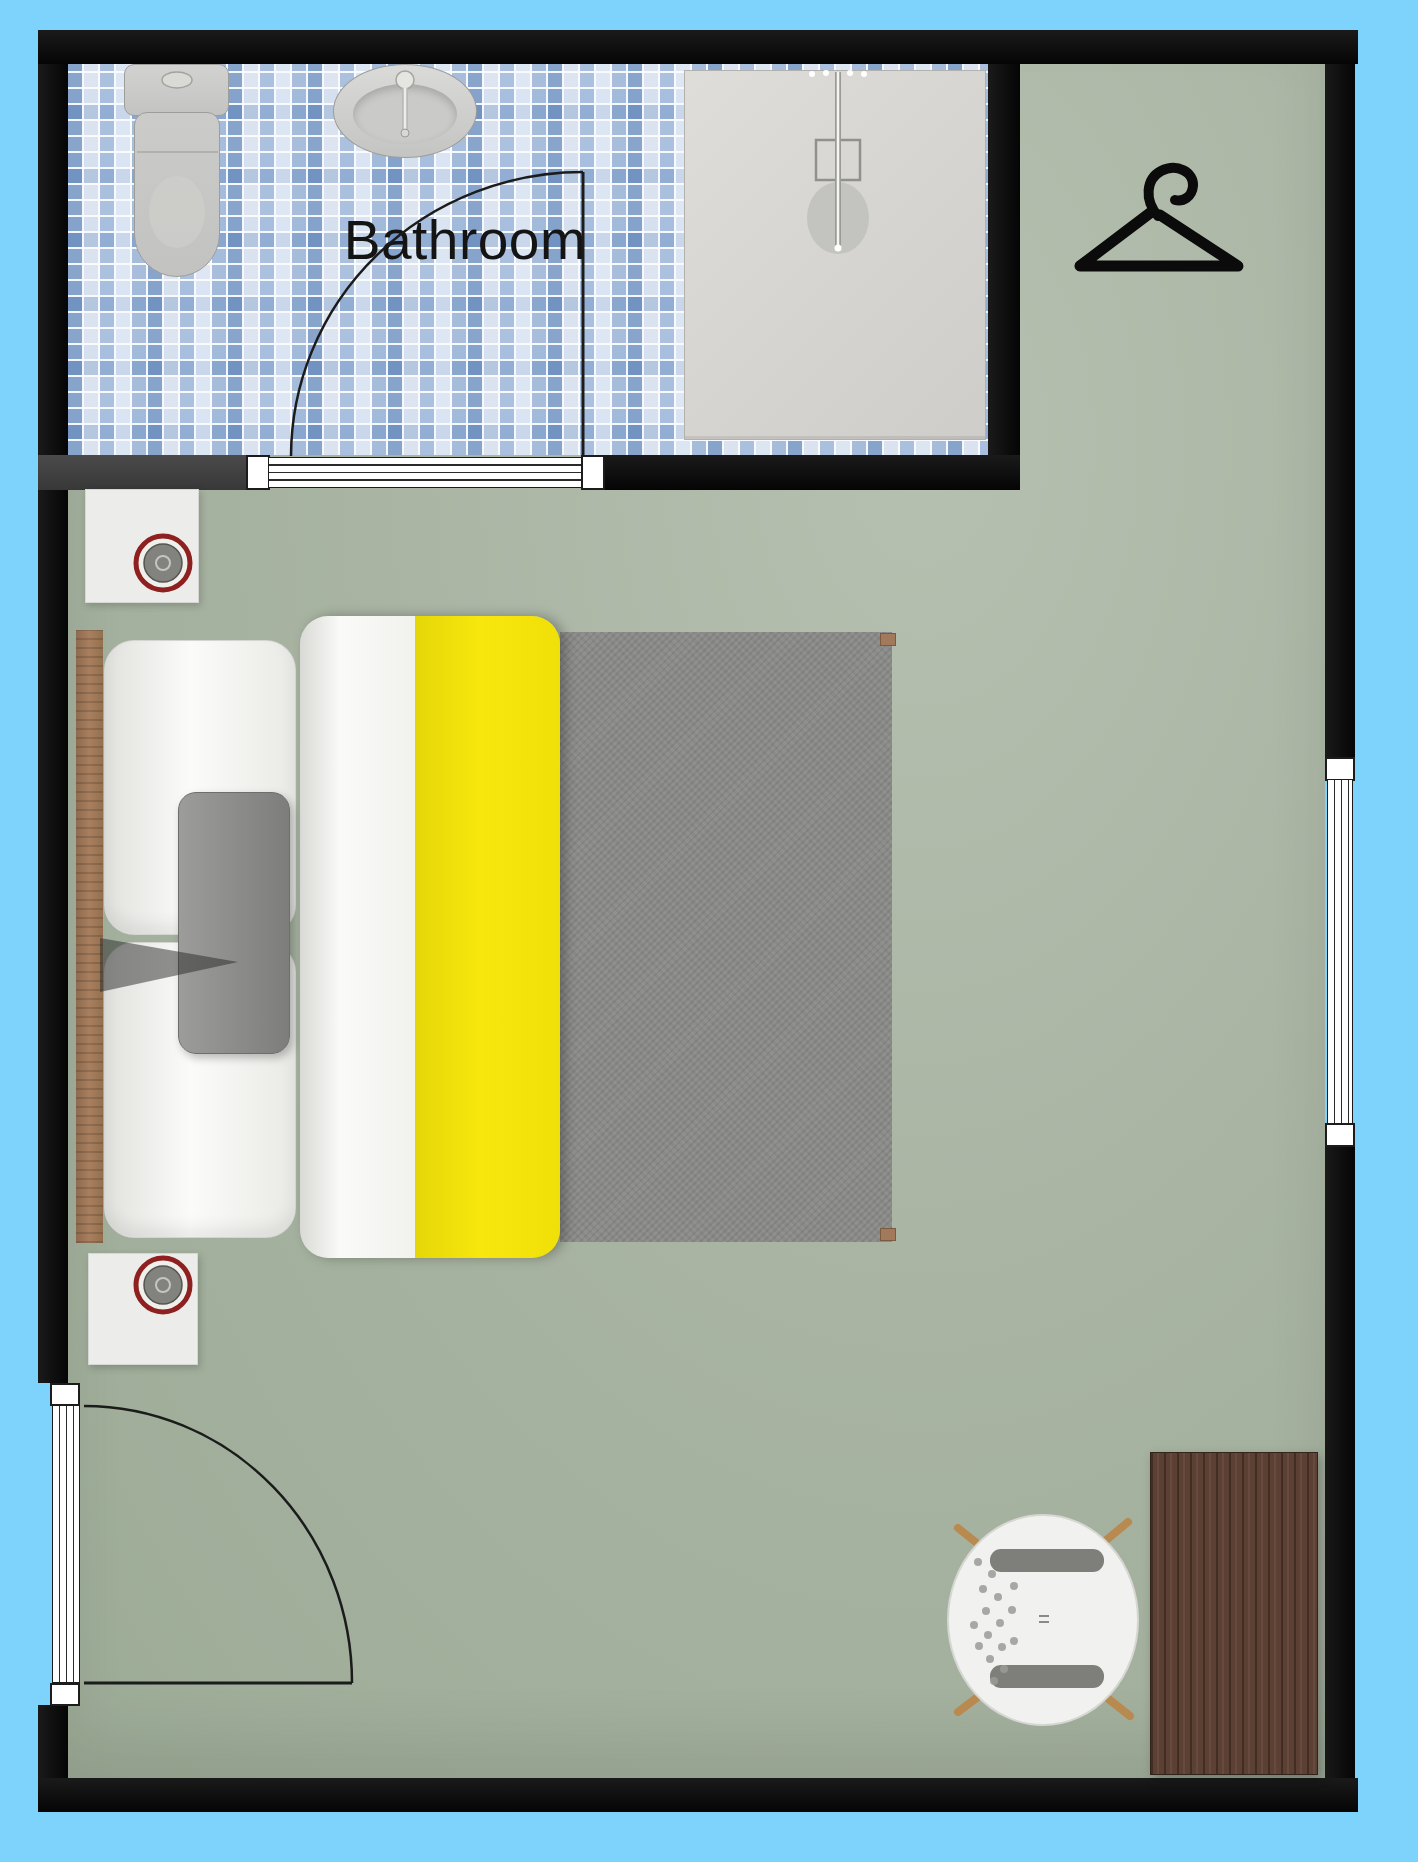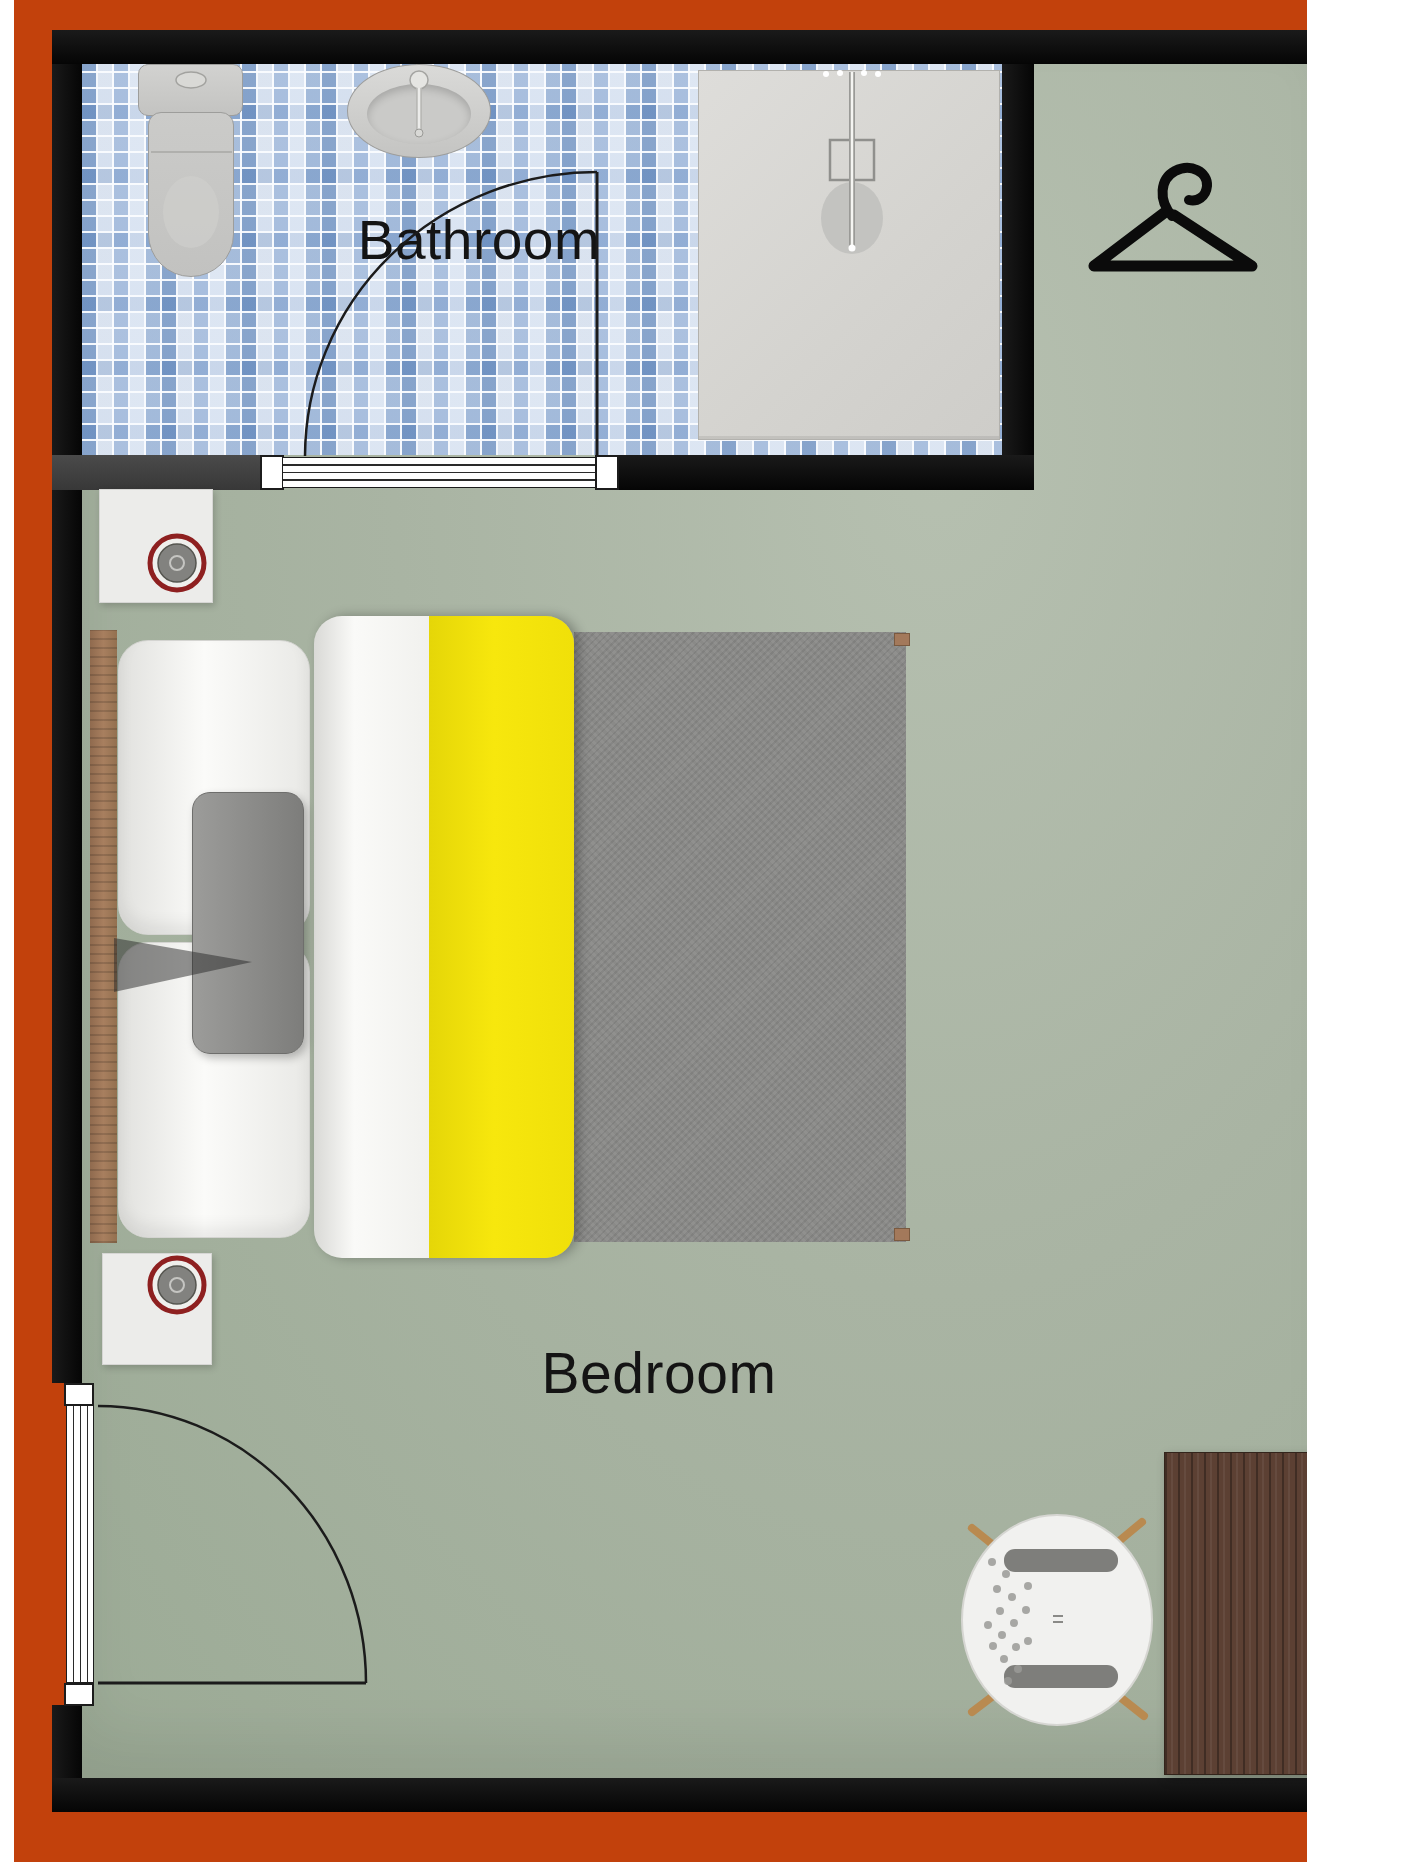--- a/index.html
+++ b/index.html
@@ -1,17 +1,17 @@
 <!DOCTYPE html>
 <html><head>
 <meta charset="utf-8">
 <style>
   html,body{margin:0;padding:0;background:#ffffff;}
-  #canvas{position:relative;width:1293px;height:1862px;background:#c2410c;overflow:hidden;
-          font-family:"Liberation Sans","DejaVu Sans",sans-serif;margin-left:14px;}
+  #canvas{position:relative;width:1418px;height:1862px;background:#7dd3fc;overflow:hidden;
+          font-family:"Liberation Sans","DejaVu Sans",sans-serif;}
   .abs{position:absolute;}
   
   .wall{background:linear-gradient(180deg,#1a1a1a,#050505);}
   .wall-v{background:linear-gradient(90deg,#1a1a1a,#050505);}
   .wall-int{background:linear-gradient(180deg,#4a4a4a,#383838);}
   
   .floor-green{background:radial-gradient(ellipse at 68% 22%, #b6c0b0 0%, #a9b4a3 45%, #9cab96 100%);
                box-shadow:inset 0 -40px 60px rgba(0,0,0,.08);}
   .tiles{background-color:#cdd9ea;
     background-image:
@@ -109,21 +109,20 @@
     <div class="abs duvet-white" style="left:0;top:0;width:115px;height:642px;"></div>
     <div class="abs duvet-yellow" style="left:115px;top:0;width:145px;height:642px;"></div>
   </div>
   <div class="abs pillow" style="left:104px;top:640px;width:192px;height:295px;"></div>
   <div class="abs pillow" style="left:104px;top:942px;width:192px;height:296px;"></div>
   <div class="abs pillow-gray" style="left:178px;top:792px;width:112px;height:262px;"></div>
 
   <div class="abs desk" style="left:1150px;top:1452px;width:168px;height:323px;"></div>
 
   <div class="abs room-label" style="left:310px;top:208px;width:310px;">Bathroom</div>
-  <div class="abs room-label" style="left:490px;top:1340px;width:310px;font-size:57px;">Bedroom</div>
 
   <svg class="overlay" width="1418" height="1862" viewBox="0 0 1418 1862">
 
     <g stroke="#1b1b1b" fill="none">
       <path d="M 583 172 L 583 456" stroke-width="3"></path>
       <path d="M 583 172 A 292 285 0 0 0 291 456" stroke-width="2.5"></path>
     </g>
 
     <g stroke="#1b1b1b" fill="none">
       <path d="M 84 1683 L 352 1683" stroke-width="3"></path>

